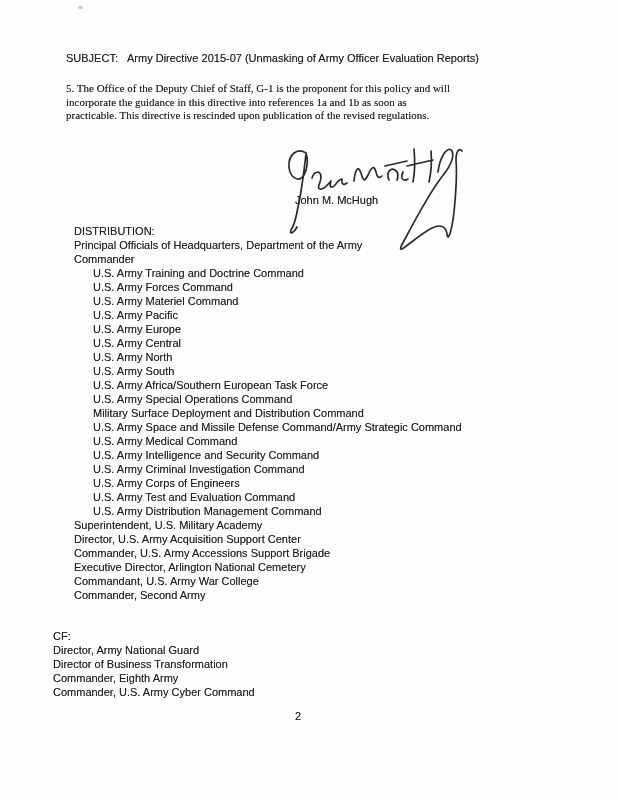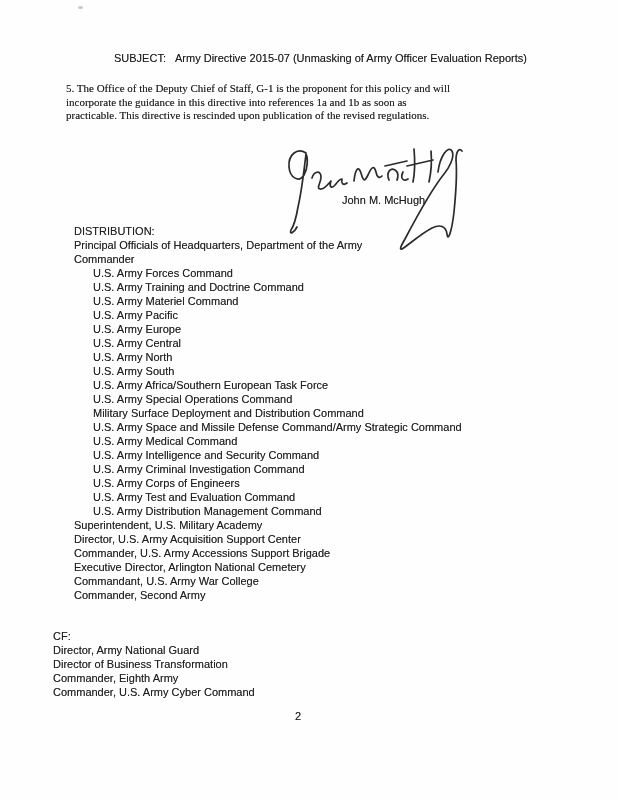--- a/index.html
+++ b/index.html
@@ -17,21 +17,20 @@
     font-family: "Liberation Sans", sans-serif;
     font-size: 11px;
     color: #1f1f21;
     text-shadow: 0 0 0.4px rgba(30,30,30,0.55);
   }
   .subject-line {
     position: absolute;
     left: 66px;
     top: 52px;
     white-space: nowrap;
-    margin-left: 48px;
   }
   .subject-line .gap { display: inline-block; width: 9px; }
   .paragraph {
     position: absolute;
     left: 66px;
     top: 82px;
     width: 480px;
     line-height: 13.6px;
     white-space: nowrap;
     font-family: Liberation Serif, serif;
@@ -41,21 +40,20 @@
     left: 281px;
     top: 142px;
     width: 195px;
     height: 115px;
   }
   .typed-name {
     position: absolute;
     left: 295px;
     top: 194px;
     white-space: nowrap;
-    margin-left: 47px;
   }
   .distribution-block {
     position: absolute;
     left: 66px;
     top: 224px;
     line-height: 14px;
     white-space: nowrap;
     margin-left: 8px;
   }
   .cf-block {
@@ -130,23 +128,23 @@
   <div class="typed-name">John M. McHugh</div>
 
   <div class="distribution-block">
     <div>DISTRIBUTION:</div>
     <div>
 
         <div>Principal Officials of Headquarters, Department of the Army</div>
 
         <div>Commander</div>
 
+        <div class="indent">U.S. Army Training and Doctrine Command</div>
+
         <div class="indent">U.S. Army Forces Command</div>
-
-        <div class="indent">U.S. Army Training and Doctrine Command</div>
 
         <div class="indent">U.S. Army Materiel Command</div>
 
         <div class="indent">U.S. Army Pacific</div>
 
         <div class="indent">U.S. Army Europe</div>
 
         <div class="indent">U.S. Army Central</div>
 
         <div class="indent">U.S. Army North</div>

